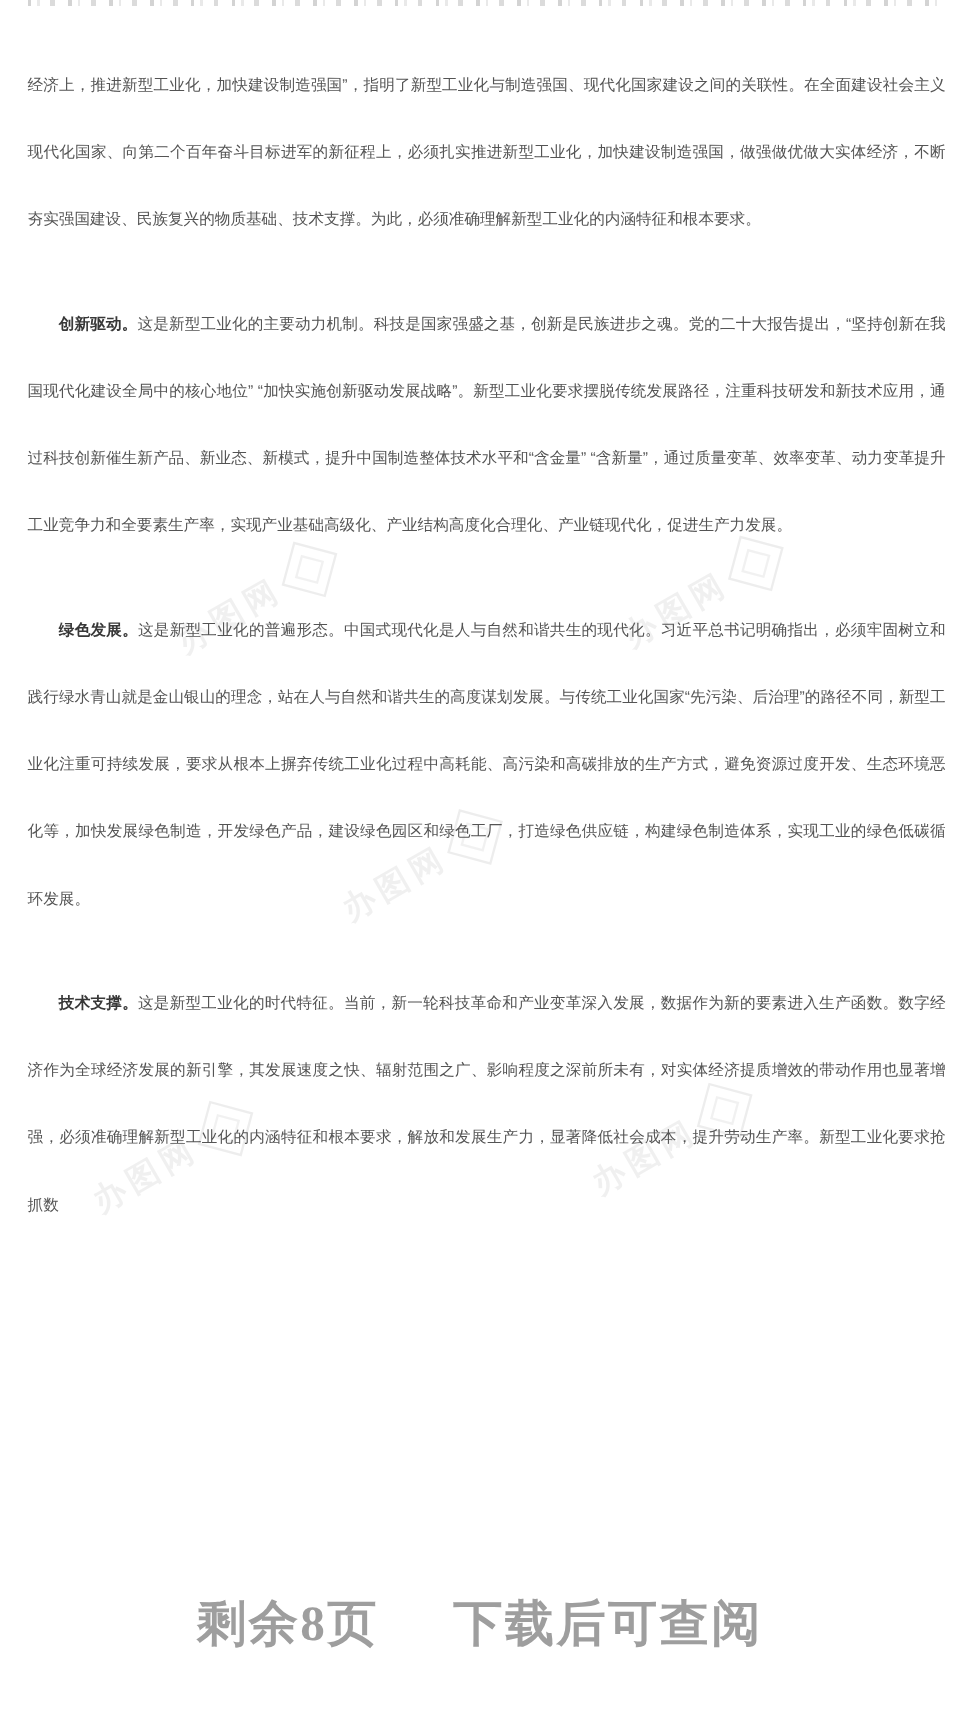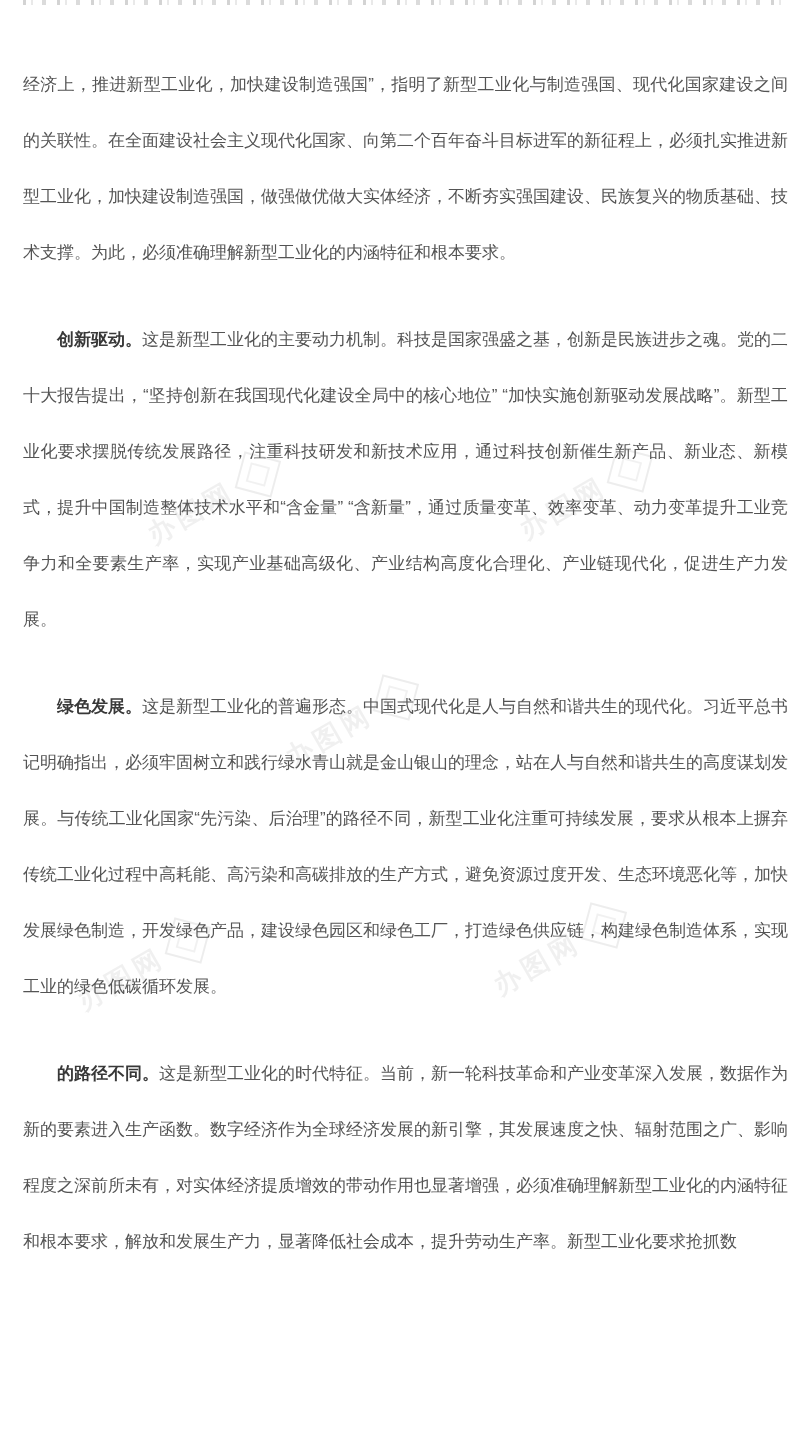--- a/index.html
+++ b/index.html
@@ -20,23 +20,23 @@
     opacity: .55;
     background: repeating-linear-gradient(90deg,
       rgba(110,110,110,.55) 0 3px, transparent 3px 8px,
       rgba(140,140,140,.35) 8px 10px, transparent 10px 19px,
       rgba(110,110,110,.45) 19px 23px, transparent 23px 34px);
   }
 
   .doc-body {
     position: absolute;
     left: 23px;
-    top: 57px;
+    top: 43px;
     width: 765px;
-    font-size: 17px;
+    font-size: 13px;
     line-height: 56px;
     color: #545454;
     text-align: justify;
     text-justify: inter-ideograph;
     z-index: 2;
   }
   .doc-body p { margin: 0 0 31px 0; text-indent: 2em; }
   .doc-body p.no-indent { text-indent: 0; }
   .para-lead { font-weight: bold; color: #383838; }
 
@@ -112,17 +112,20 @@
   </div>
   <div class="wm" style="left:486px; top:933px;">
     <span class="wm-text">办图网</span>
     <span class="wm-diamond"></span>
   </div>
 
   <div class="doc-body">
     <p class="no-indent"><span class="para-lead"></span><span>经济上，推进新型工业化，加快建设制造强国”，指明了新型工业化与制造强国、现代化国家建设之间的关联性。在全面建设社会主义现代化国家、向第二个百年奋斗目标进军的新征程上，必须扎实推进新型工业化，加快建设制造强国，做强做优做大实体经济，不断夯实强国建设、民族复兴的物质基础、技术支撑。为此，必须准确理解新型工业化的内涵特征和根本要求。</span></p>
     <p><span class="para-lead">创新驱动。</span><span>这是新型工业化的主要动力机制。科技是国家强盛之基，创新是民族进步之魂。党的二十大报告提出，“坚持创新在我国现代化建设全局中的核心地位” “加快实施创新驱动发展战略”。新型工业化要求摆脱传统发展路径，注重科技研发和新技术应用，通过科技创新催生新产品、新业态、新模式，提升中国制造整体技术水平和“含金量” “含新量”，通过质量变革、效率变革、动力变革提升工业竞争力和全要素生产率，实现产业基础高级化、产业结构高度化合理化、产业链现代化，促进生产力发展。</span></p>
     <p><span class="para-lead">绿色发展。</span><span>这是新型工业化的普遍形态。中国式现代化是人与自然和谐共生的现代化。习近平总书记明确指出，必须牢固树立和践行绿水青山就是金山银山的理念，站在人与自然和谐共生的高度谋划发展。与传统工业化国家“先污染、后治理”的路径不同，新型工业化注重可持续发展，要求从根本上摒弃传统工业化过程中高耗能、高污染和高碳排放的生产方式，避免资源过度开发、生态环境恶化等，加快发展绿色制造，开发绿色产品，建设绿色园区和绿色工厂，打造绿色供应链，构建绿色制造体系，实现工业的绿色低碳循环发展。</span></p>
-    <p><span class="para-lead">的路径不同。</span><span>这是新型工业化的时代特征。当前，新一轮科技革命和产业变革深入发展，数据作为新的要素进入生产函数。数字经济作为全球经济发展的新引擎，其发展速度之快、辐射范围之广、影响程度之深前所未有，对实体经济提质增效的带动作用也显著增强，必须准确理解新型工业化的内涵特征和根本要求，解放和发展生产力，显著降低社会成本，提升劳动生产率。新型工业化要求抢抓数</span></p>
+    <p><span class="para-lead">技术支撑。</span><span>这是新型工业化的时代特征。当前，新一轮科技革命和产业变革深入发展，数据作为新的要素进入生产函数。数字经济作为全球经济发展的新引擎，其发展速度之快、辐射范围之广、影响程度之深前所未有，对实体经济提质增效的带动作用也显著增强，必须准确理解新型工业化的内涵特征和根本要求，解放和发展生产力，显著降低社会成本，提升劳动生产率。新型工业化要求抢抓数</span></p>
   </div>
 
+  <div class="footer-banner">
+    <span>剩余8页</span><span class="hint">下载后可查阅</span>
+  </div>
 
 </div>
 
 </body></html>

